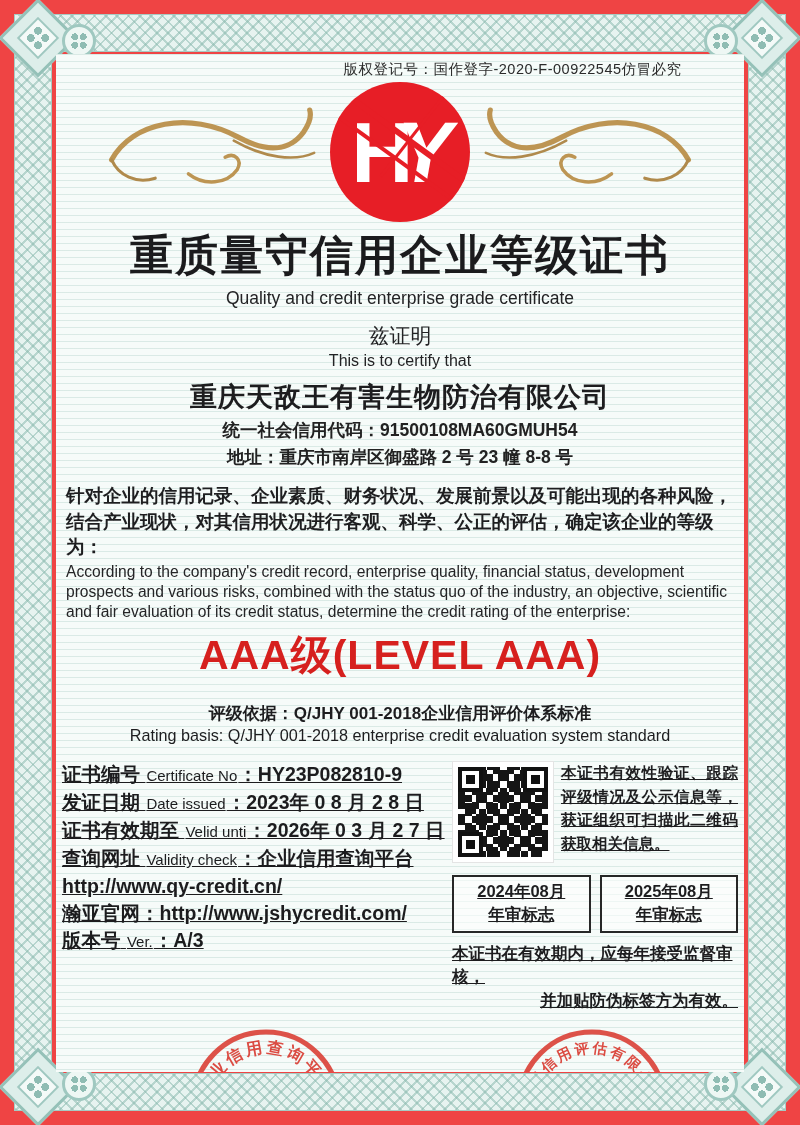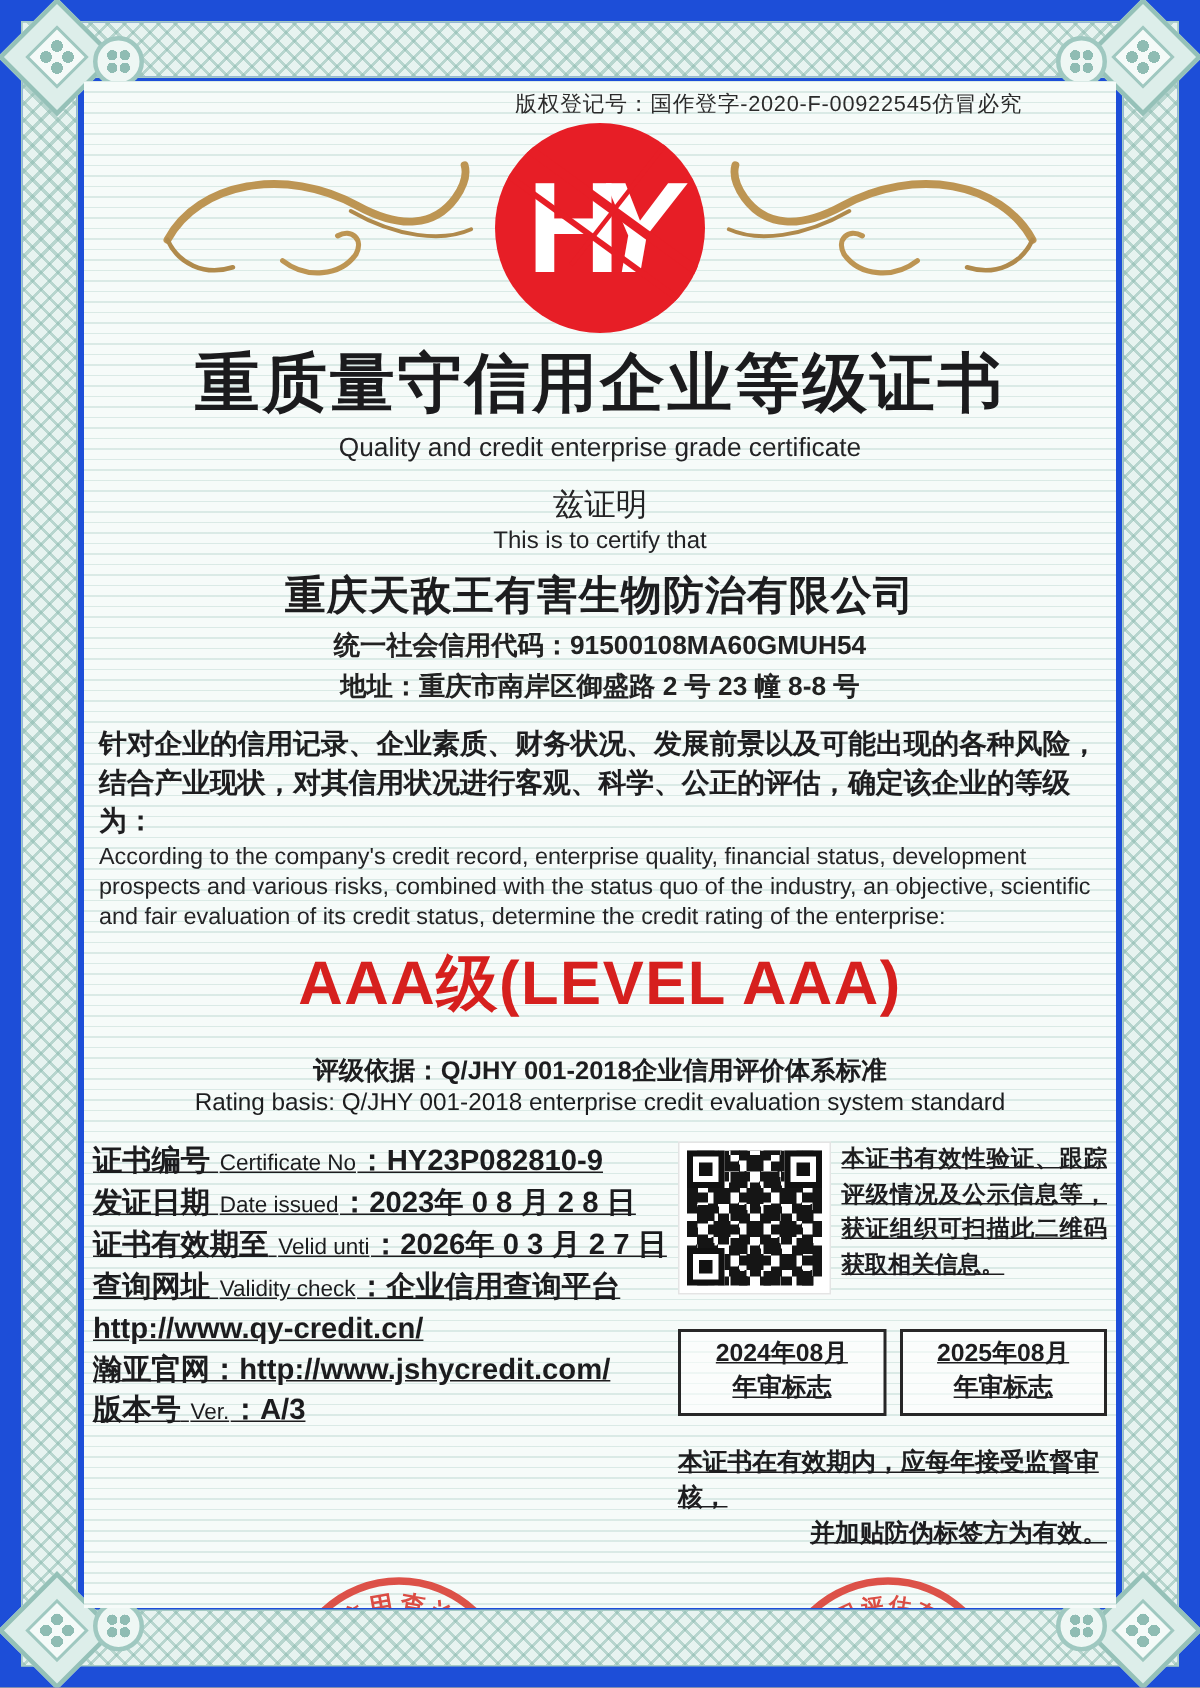--- a/index.html
+++ b/index.html
@@ -1,21 +1,21 @@
 <!DOCTYPE html>
 <html><head>
 <meta charset="utf-8">
 <style>
   * { margin:0; padding:0; box-sizing:border-box; }
   html,body { background:#888; }
   body { font-family:"Liberation Sans","DejaVu Sans",sans-serif; }
 
   .page {
     position:relative; width:800px; height:1125px; margin:0 auto;
-    background:#1d4ed8; overflow:hidden;
+    background:#ef4444; overflow:hidden;
   }
 
   
   .band { position:absolute; background:
       repeating-linear-gradient(45deg, rgba(136,184,173,.50) 0 2px, transparent 2px 8px),
       repeating-linear-gradient(-45deg, rgba(136,184,173,.50) 0 2px, transparent 2px 8px),
       linear-gradient(#e7f3f0,#e7f3f0);
     border:1px solid #a6cbc3; }
   .band.top    { left:14px; right:14px; top:14px;    height:38px; }
   .band.bottom { left:14px; right:14px; bottom:14px; height:38px; }
@@ -98,25 +98,25 @@
   .qr-inner { position:relative; width:100%; height:100%;
     background:
       repeating-conic-gradient(#151515 0% 25%, transparent 0% 50%) 0 0/14px 14px,
       repeating-conic-gradient(#151515 0% 25%, transparent 0% 50%) 7px 3px/22px 22px,
       #fff; }
   .finder { position:absolute; width:25px; height:25px; border:4px solid #111; background:#fff; }
   .finder::after { content:""; position:absolute; inset:4px; background:#111; }
   .f-tl { left:0; top:0; } .f-tr { right:0; top:0; } .f-bl { left:0; bottom:0; }
   .qr-note { font-size:15.5px; font-weight:bold; line-height:1.52; text-align:justify; color:#1e1e20; }
 
-  .badges { margin-top:23px; display:flex; gap:9px;border-radius:28px; }
+  .badges { margin-top:12px; display:flex; gap:9px;border-radius:28px; }
   .badge { flex:1 1 0; border:2px solid #272727; background:rgba(255,255,255,.55);
     text-align:center; font-size:16.5px; font-weight:bold; padding:3px 0 4px; line-height:1.4; }
 
-  .validity { margin-top:20px; font-size:16.5px; font-weight:bold; line-height:1.45; }
+  .validity { margin-top:9px; font-size:16.5px; font-weight:bold; line-height:1.45; }
   .validity .l1 { display:block; text-align:left; }
   .validity .l2 { display:block; text-align:right; }
 
   
   .issuers { margin:10px 0 0 58px; display:flex; justify-content:center; gap:4px; }
   .issuer { position:relative; width:322px; height:168px; flex:0 0 auto; }
   .issuer svg.seal { position:absolute; left:50%; top:2px; transform:translateX(-50%); }
   .issuer-text { position:absolute; left:0; right:0; top:62px; }
   .issuer-zh { font-size:21.5px; font-weight:bold; letter-spacing:2px; color:#151517; }
 </style>

